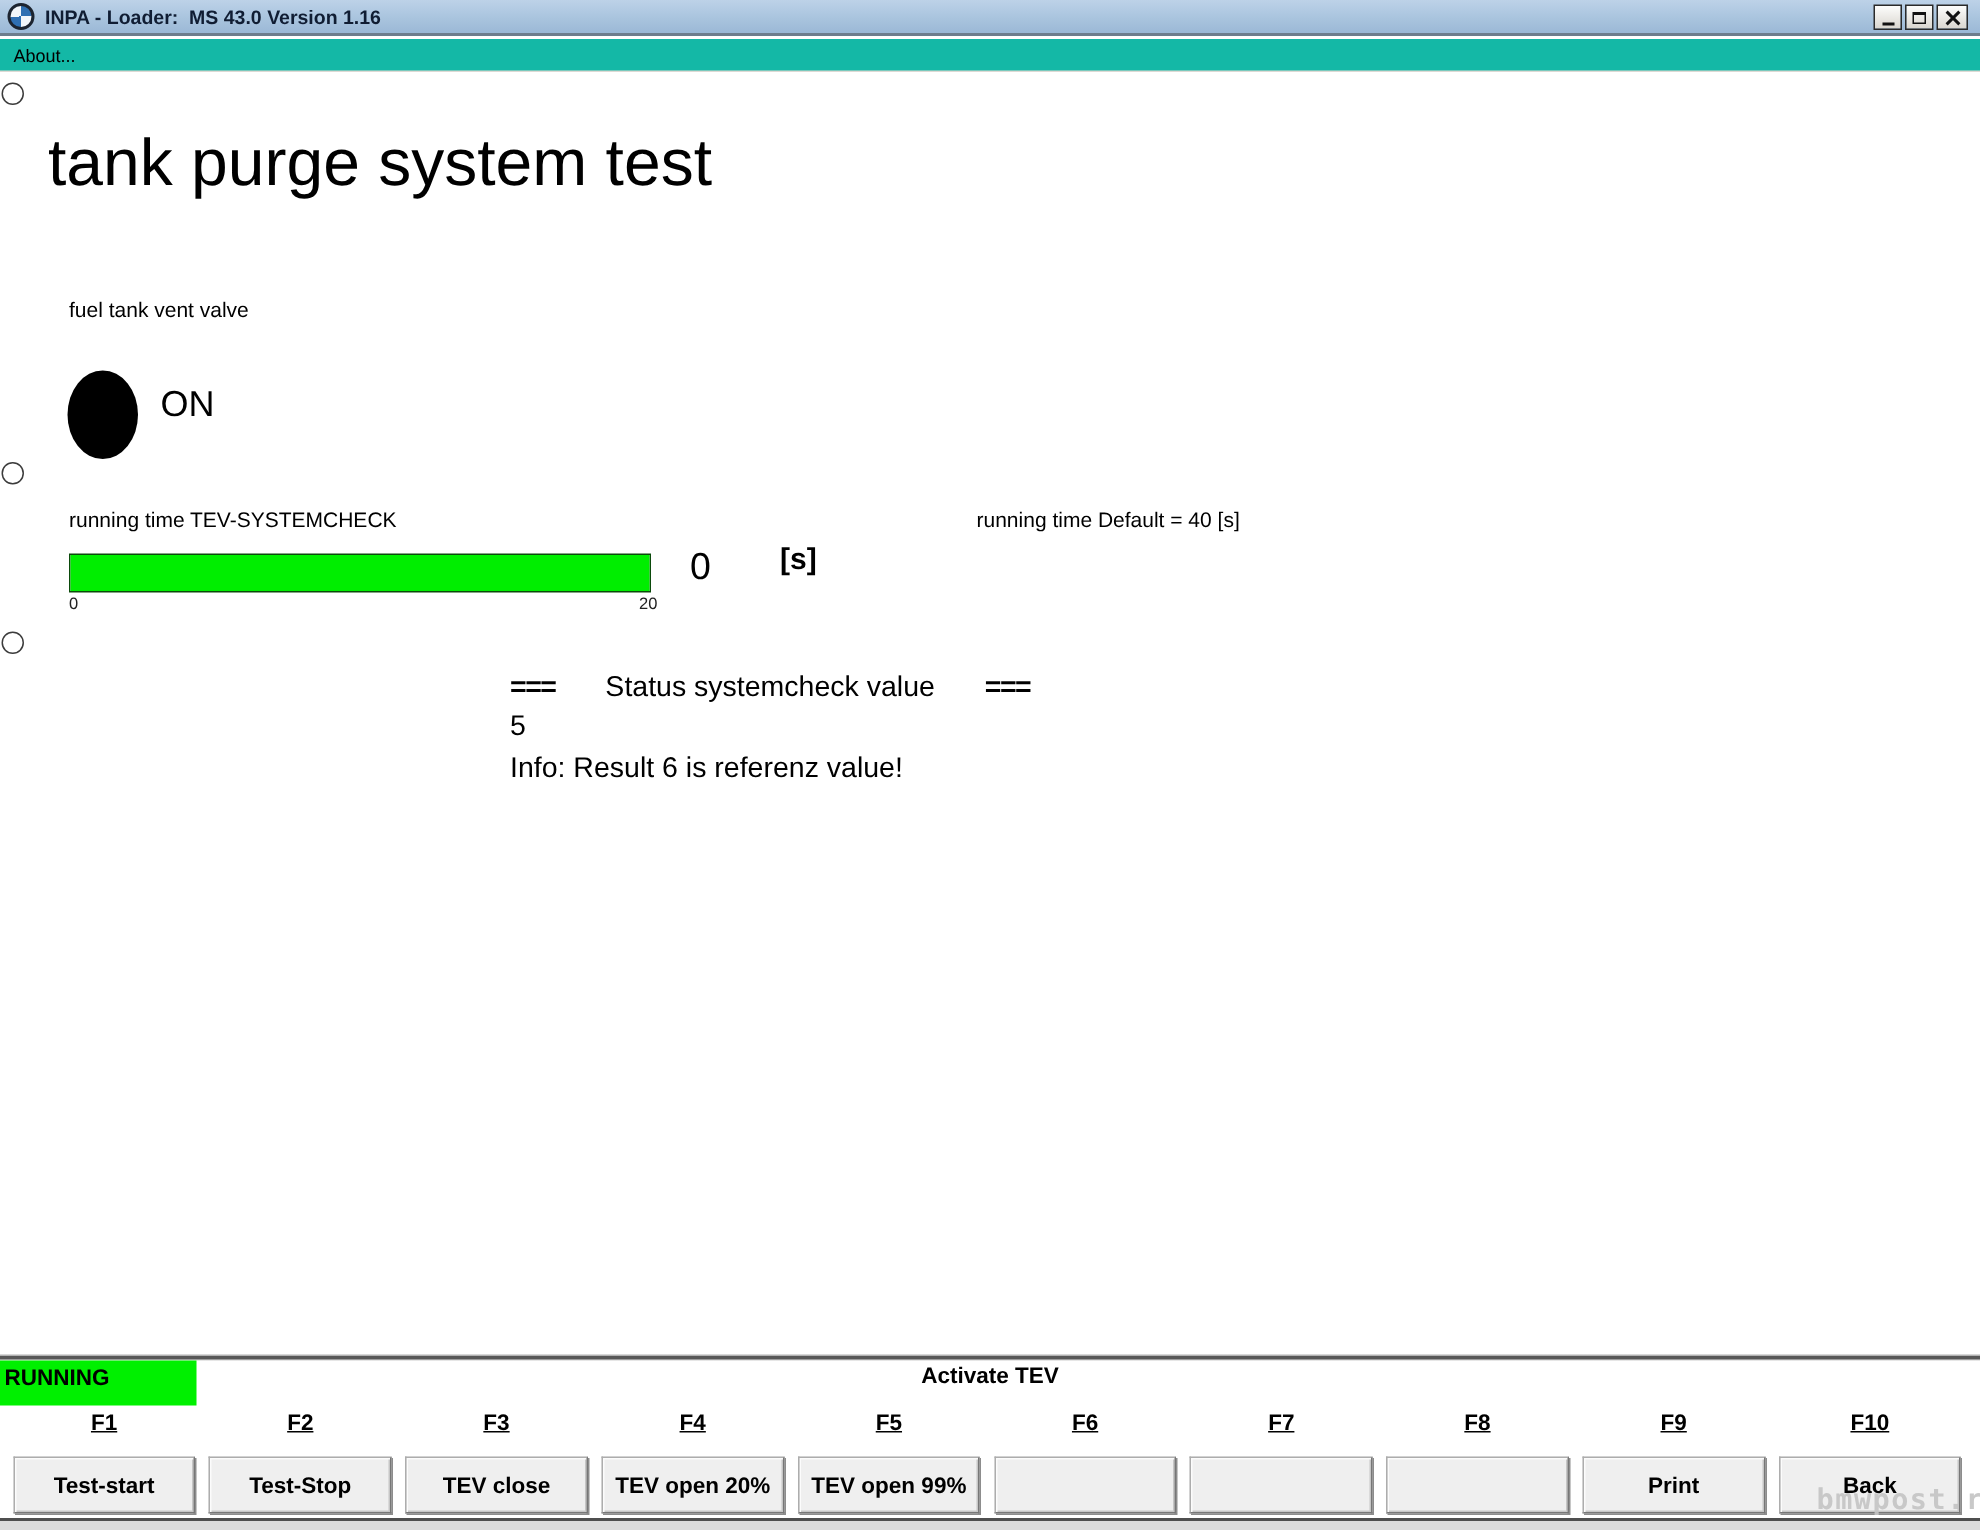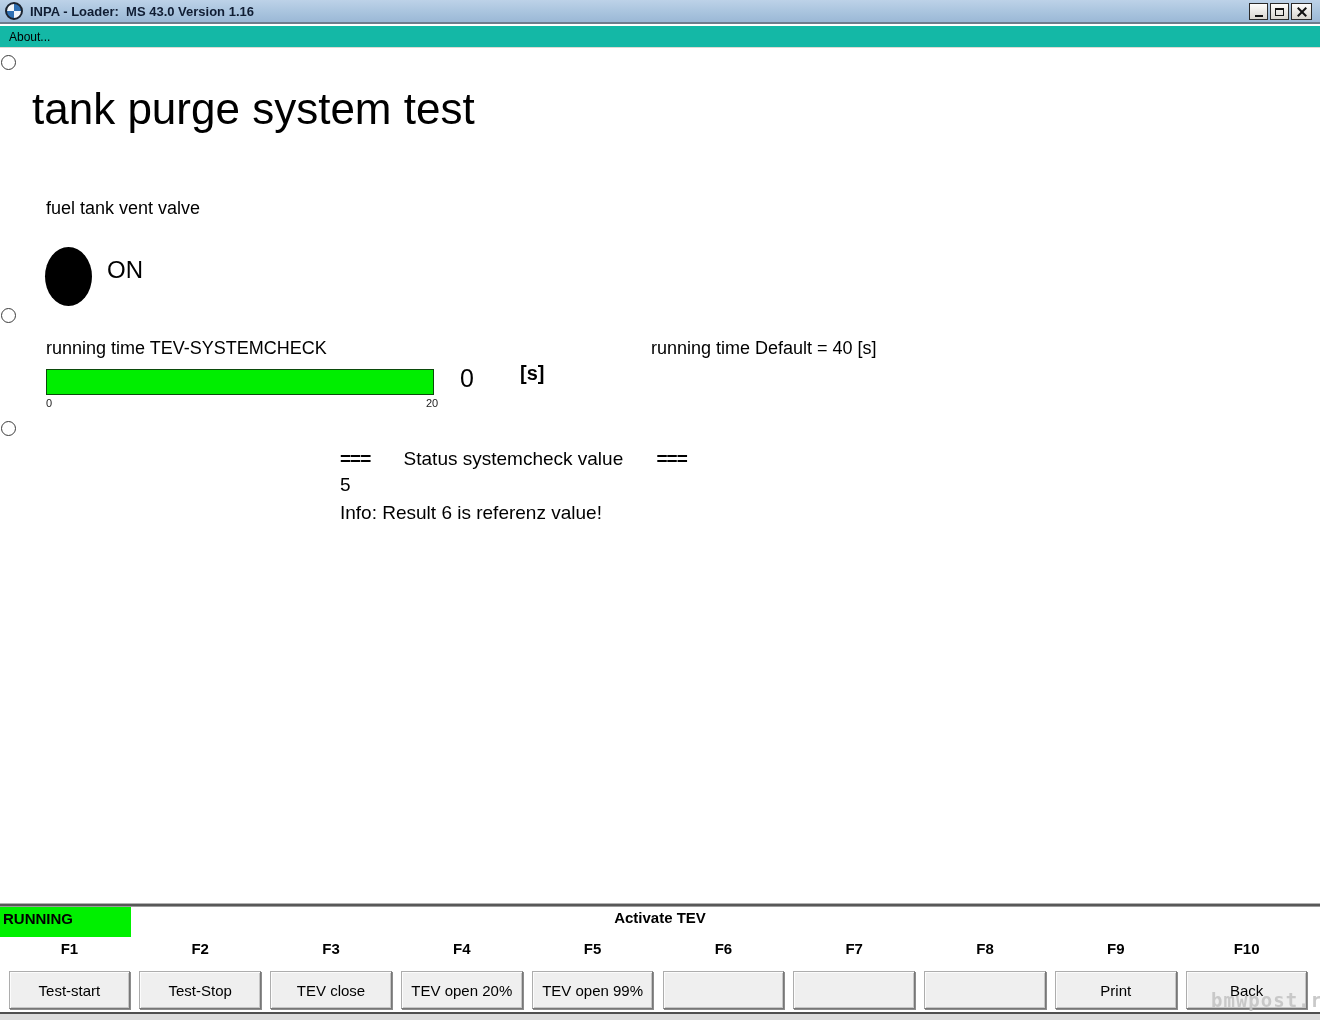--- a/index.html
+++ b/index.html
@@ -44,21 +44,21 @@
     display:flex;align-items:center;
   }
   .menuitem{font-size:12px;margin-left:9px;cursor:default;}
   
   .main{position:absolute;left:0;top:48px;width:100%;height:855px;background:#fff;}
   .edge-circle{
     position:absolute;left:1px;width:15px;height:15px;border-radius:50%;
     border:1px solid #3c3c3c;background:#fff;box-sizing:border-box;
   }
   .page-title{position:absolute;left:32px;top:36px;font-size:44px;letter-spacing:0px;}
-  .lbl{position:absolute;font-size:18px;}
+  .lbl{position:absolute;font-size:14px;}
   .valve-dot{
     position:absolute;left:45px;top:199px;width:47px;height:59px;
     background:#000;border-radius:50%;
   }
   .valve-state{position:absolute;left:107px;top:208px;font-size:24px;}
   .pbar{
     position:absolute;left:46px;top:321px;width:386px;height:24px;
     border:1px solid #0b4a0b;box-sizing:content-box;background:#fff;
   }
   .pbar-fill{height:100%;width:100%;background:#00ee00;}
@@ -81,26 +81,26 @@
     font-size:15px;font-weight:700;color:#000;padding:3px 0 0 3px;box-sizing:border-box;
   }
   .center-label{
     position:absolute;left:0;top:2px;width:100%;text-align:center;
     font-size:15px;font-weight:700;
   }
   .fkey-row{
     position:absolute;left:4px;right:8px;top:33px;display:flex;
   }
   .fcol{flex:1 1 0;text-align:center;min-width:0;}
-  .fkey{font-size:15px;font-weight:700;height:18px;}
+  .fkey{font-size:15px;font-weight:700;height:18px;text-decoration:underline;}
   .fbtn{
     display:block;margin:13px auto 0;width:93%;height:38px;
     background:#efefef;border:1px solid #adadad;border-right-color:#777;border-bottom-color:#777;
     box-shadow:inset 1px 1px 0 #fcfcfc,inset -1px -1px 0 #c6c6c6,1px 1px 0 #8d8d8d;
-    font-family:"Liberation Sans",sans-serif;font-size:15px;font-weight:400;color:#000;
+    font-family:"Liberation Sans",sans-serif;font-size:15px;font-weight:700;color:#000;
     padding:0;cursor:default;
   }
   .watermark{
     position:absolute;right:-3px;top:82px;z-index:5;
     font-family:"DejaVu Sans Mono",monospace;font-size:19px;font-weight:700;
     color:rgba(195,195,195,0.9);letter-spacing:1px;pointer-events:none;
   }
   .bottom-strip{
     position:absolute;left:0;top:1012px;width:100%;height:8px;
     background:linear-gradient(#4f4f4f 0 2px,#dcdcdc 2px 100%);

